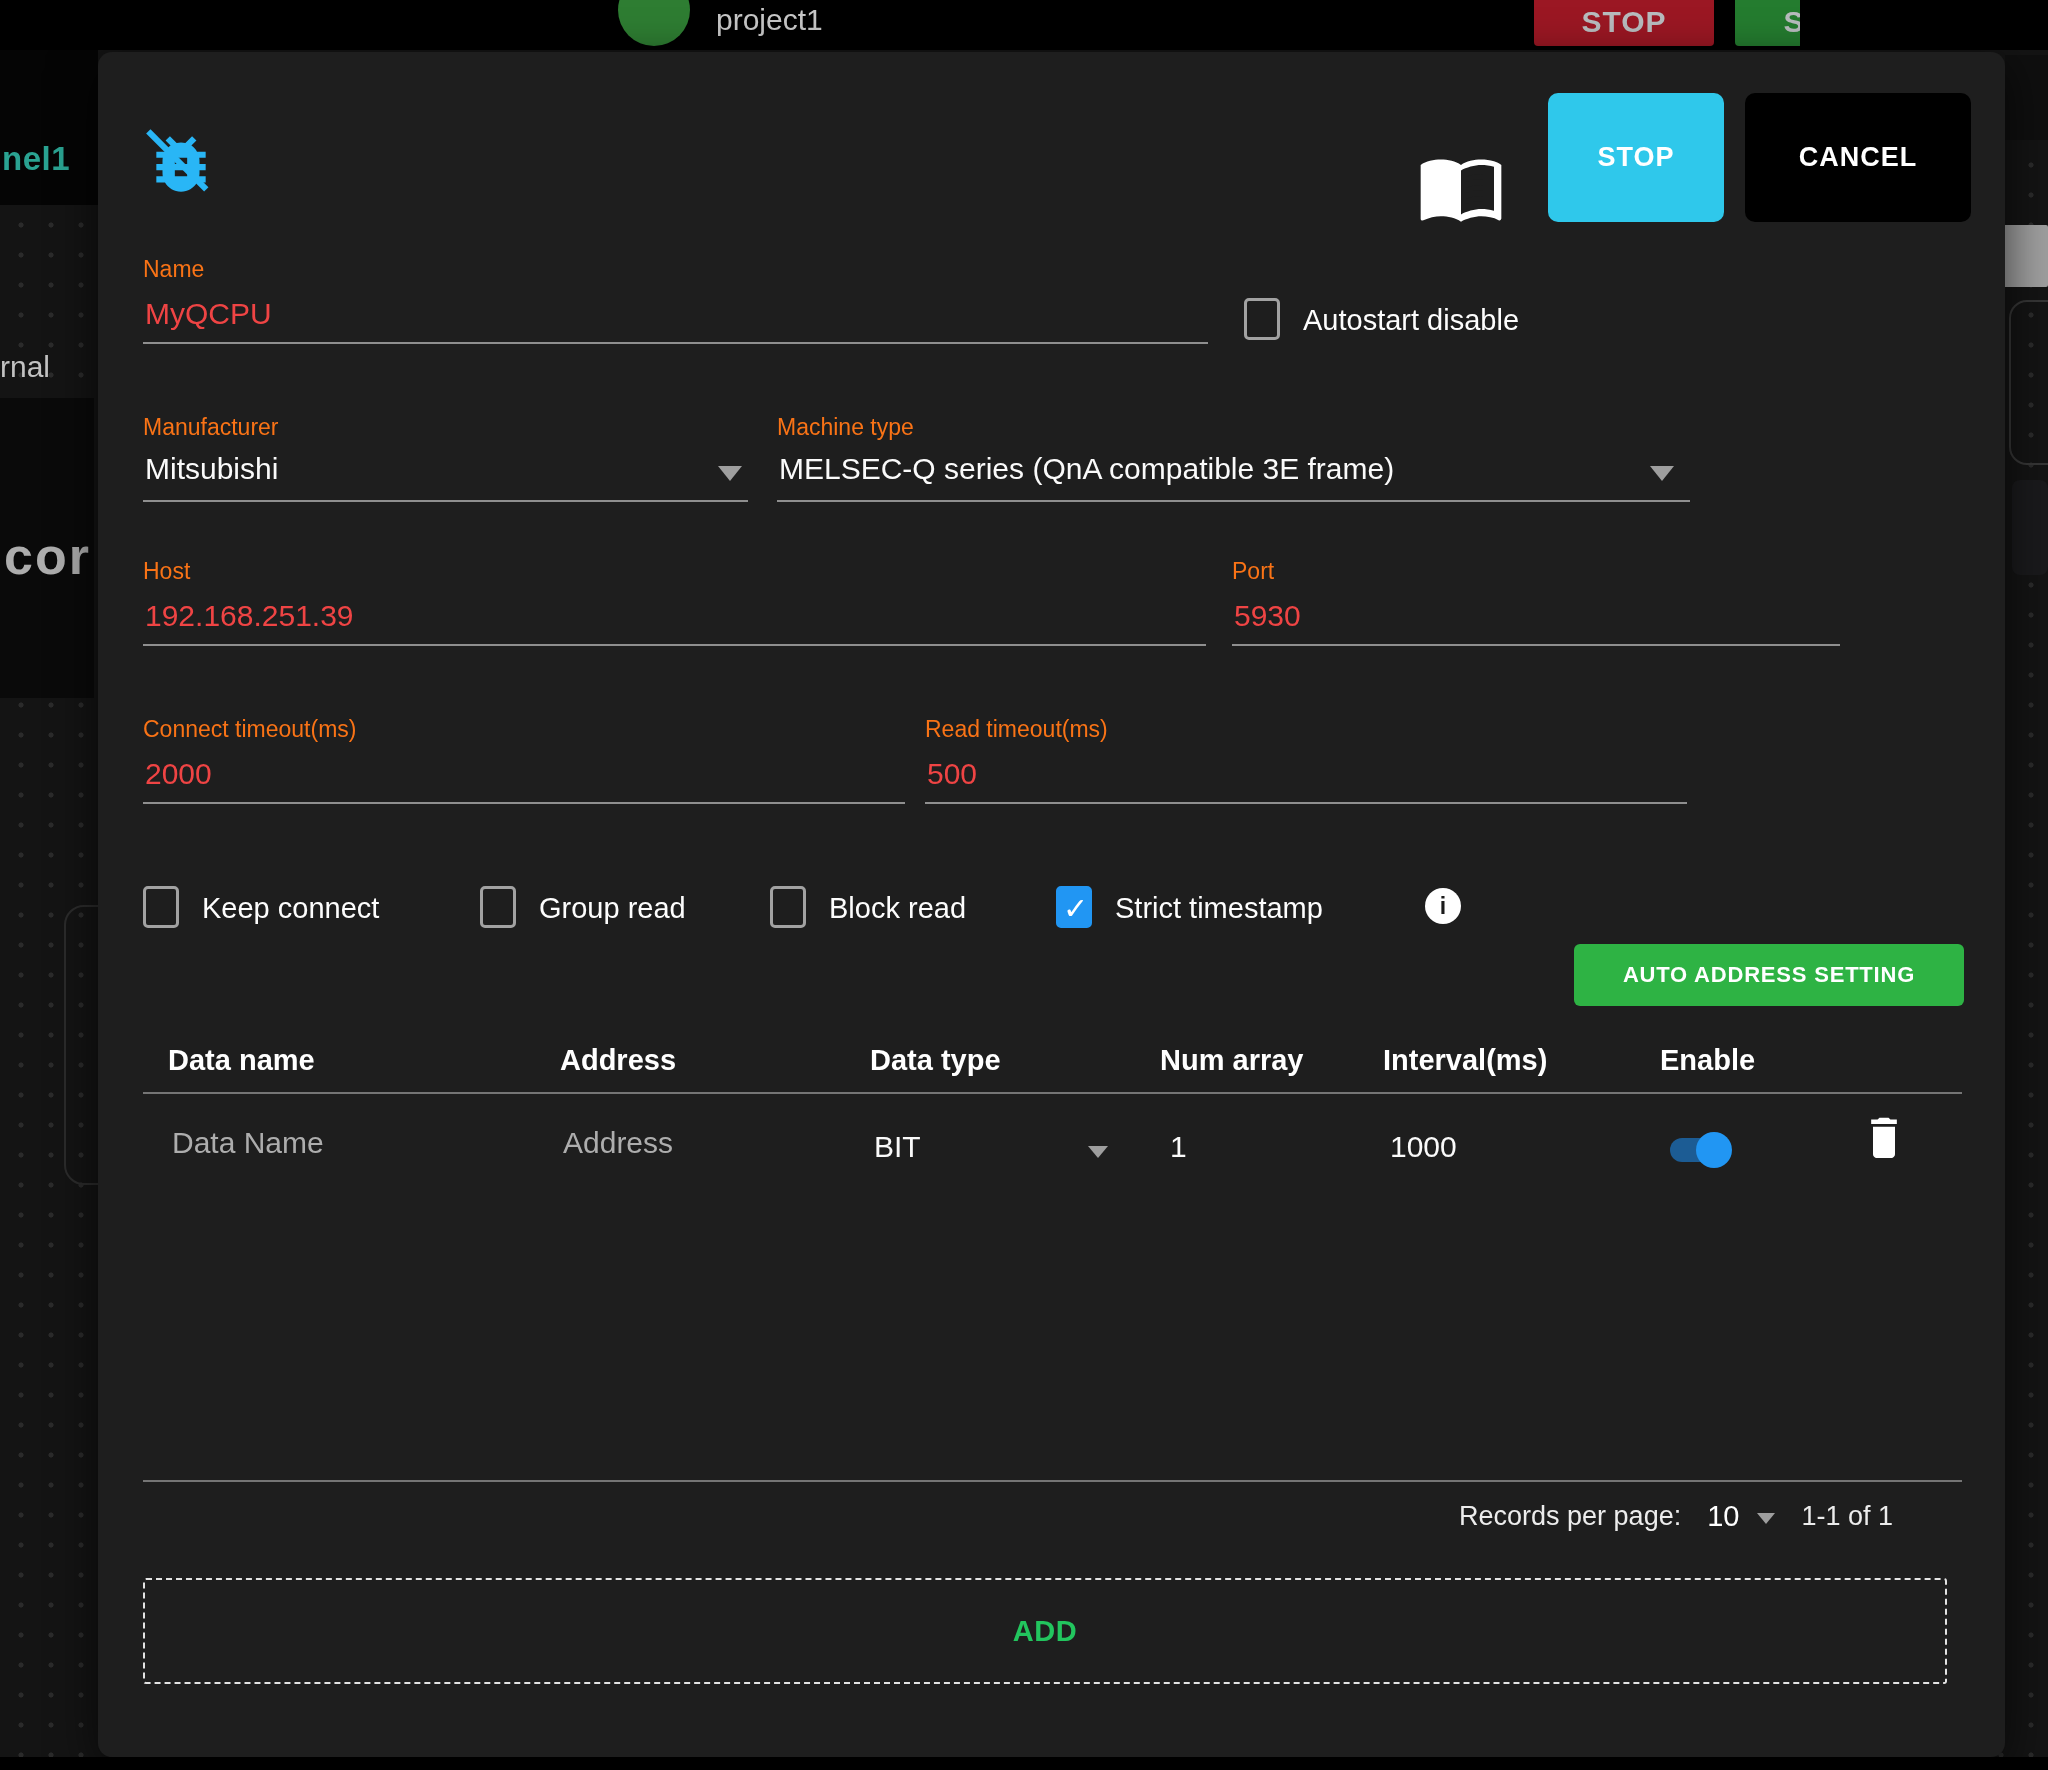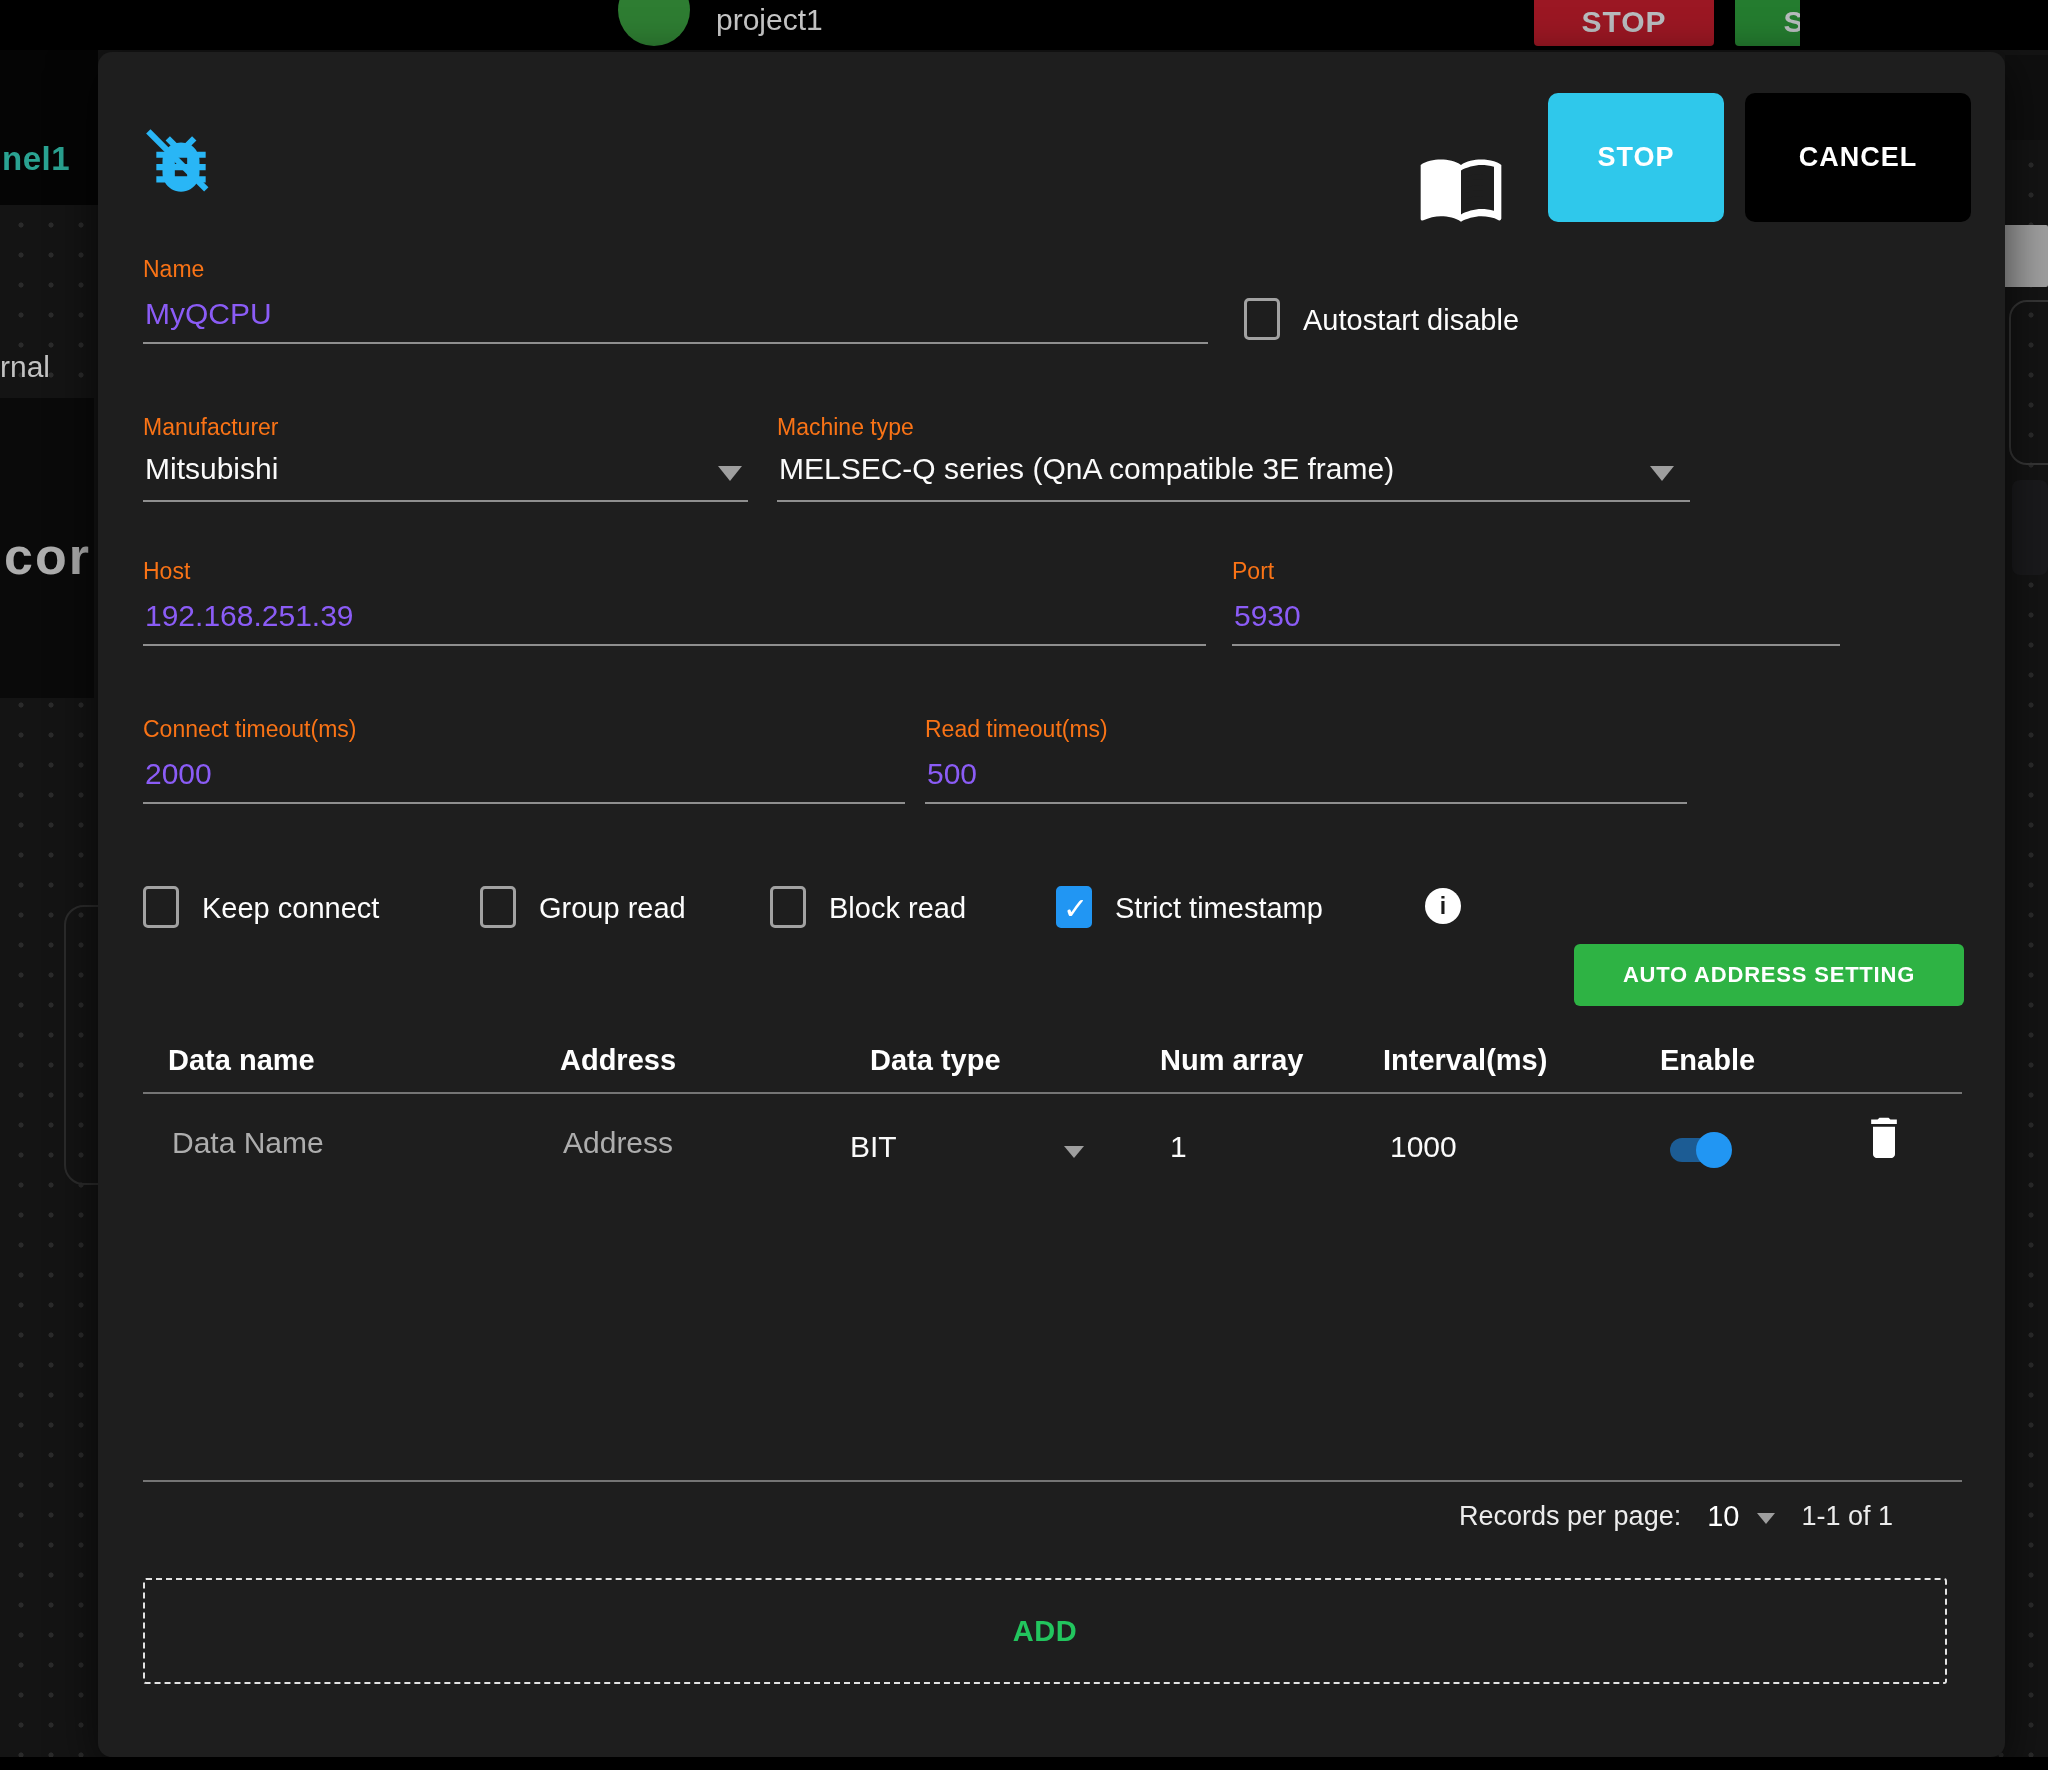--- a/index.html
+++ b/index.html
@@ -50,21 +50,21 @@
   .book-icon { position:absolute; left:1319px; top:94px; cursor:pointer; }
 
   .btn { position:absolute; border:none; border-radius:10px; font-family:inherit;
          font-size:27px; font-weight:700; color:#fff; letter-spacing:1px; cursor:pointer; }
   .save-btn { left:1450px; top:41px; width:176px; height:129px; background:#2fc8eb; }
   .cancel-btn { left:1647px; top:41px; width:226px; height:129px; background:#000; }
 
   .fld-label { position:absolute; font-size:23px; color:#f97316; }
   .fld-input {
     position:absolute; height:58px; background:transparent; border:none;
-    border-bottom:2px solid #8f8f8f; color:#8b5cf6; font-family:inherit; font-size:30px;
+    border-bottom:2px solid #8f8f8f; color:#ef4444; font-family:inherit; font-size:30px;
     padding:0 2px; outline:none;
   }
   .select-fld {
     position:absolute; height:58px; border-bottom:2px solid #8f8f8f;
     color:#fafafa; font-size:30px; cursor:pointer;
   }
   .select-fld .sel-text { position:absolute; left:2px; top:8px; white-space:nowrap; }
   .arrow-down { position:absolute; width:0; height:0;
     border-left:12px solid transparent; border-right:12px solid transparent;
     border-top:15px solid #9e9e9e; }
@@ -204,21 +204,21 @@
   <span class="th" style="left:70px;">Data name</span>
   <span class="th" style="left:462px;">Address</span>
   <span class="th" style="left:772px;">Data type</span>
   <span class="th" style="left:1062px;text-align:center;">Num array</span>
   <span class="th" style="left:1285px;">Interval(ms)</span>
   <span class="th" style="left:1562px;">Enable</span>
   <div class="divider" style="top:1040px;"></div>
 
   <input class="cell-input" style="left: 74px;" placeholder="Data Name">
   <input class="cell-input" style="left: 465px; width: 280px;" placeholder="Address">
-  <div class="select-fld" style="left:750px; top:1066px; width:236px; height:48px; border-bottom:none;">
+  <div class="select-fld" style="left:774px; top:1066px; width:236px; height:48px; border-bottom:none;">
     <span class="sel-text" style="top:12px;">BIT</span>
     <span class="arrow-down arrow-sm" style="right:0; top:28px;"></span>
   </div>
   <span class="cell-text" style="left:1072px;">1</span>
   <span class="cell-text" style="left:1292px;">1000</span>
   <span class="toggle">
     <span class="track"></span>
     <span class="thumb"></span>
   </span>
   <button class="trash-btn">

